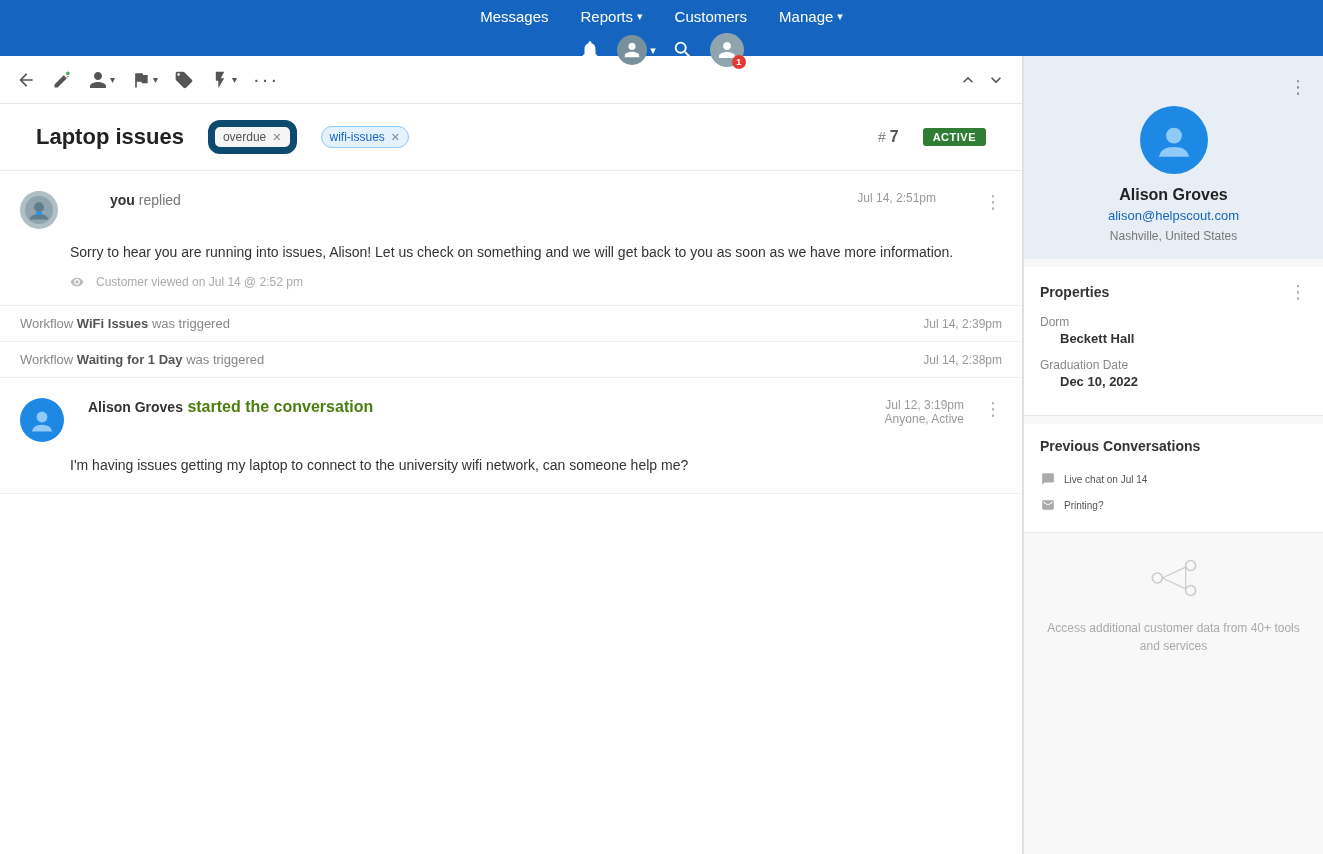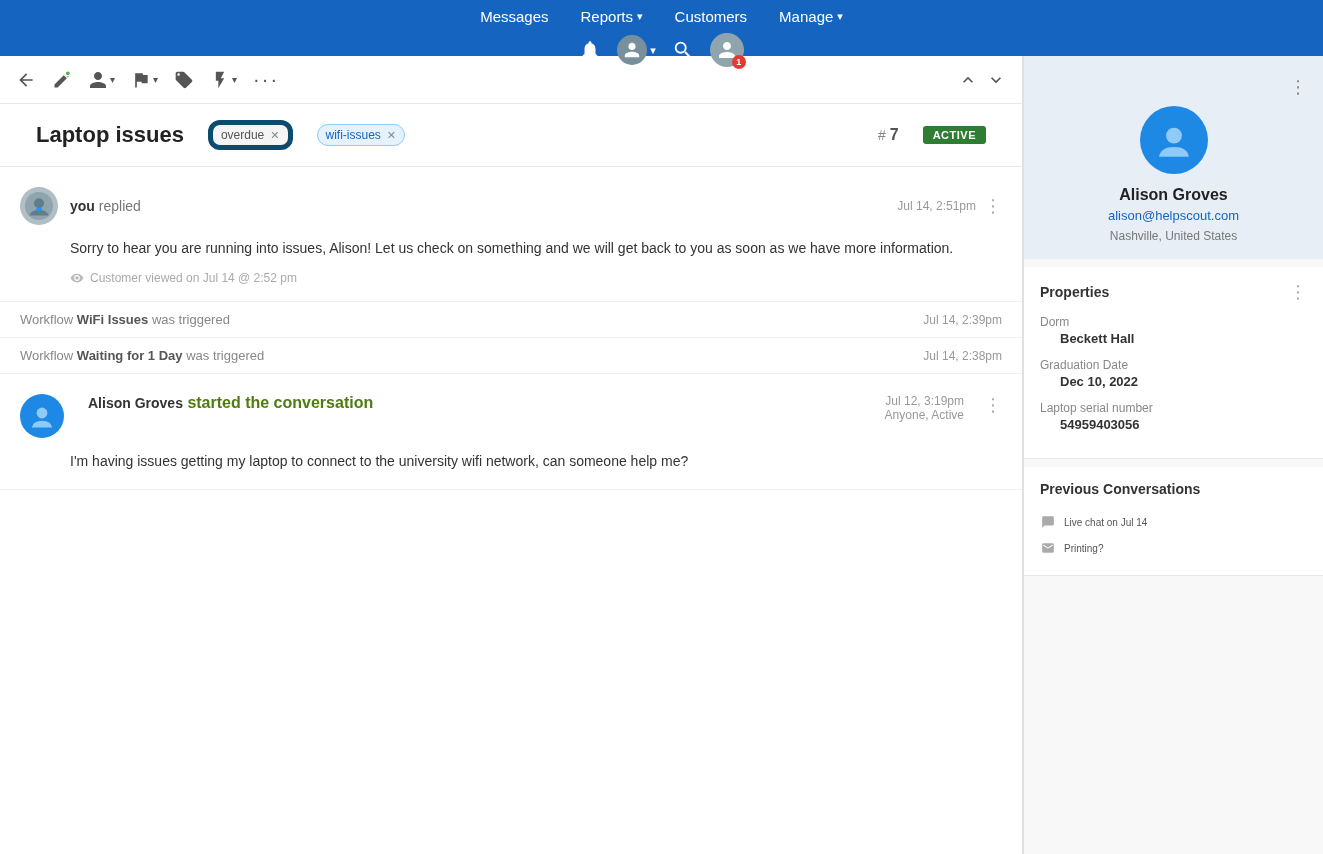--- a/index.html
+++ b/index.html
@@ -128,21 +128,21 @@
       display: flex;
       align-items: center;
       gap: 4px;
       padding: 3px 8px;
       border-radius: 12px;
       font-size: 12px;
       font-weight: 500;
     }
     .tag-overdue {
       background: #f5f5f5;
-      border: 5px solid #0c4a6e;
+      border: 7px solid #0c4a6e;
       color: #555;
     }
     .tag-wifi {
       background: #e3f2fd;
       border: 1px solid #90caf9;
       color: #1565c0;
     }
     .tag .close-x {
       cursor: pointer;
       font-size: 11px;
@@ -176,22 +176,23 @@
       background: white;
     }
 
     
     .message-block {
       padding: 20px 20px 16px;
       border-bottom: 1px solid #f0f0f0;
     }
     .message-header {
       display: flex;
-      align-items: center;
+      align-items: flex-start;
       margin-bottom: 12px;
+      gap: 40px;
     }
     .msg-avatar {
       width: 38px;
       height: 38px;
       border-radius: 50%;
       background: #b0bec5;
       display: flex;
       align-items: center;
       justify-content: center;
       font-size: 18px;
@@ -226,21 +227,21 @@
     }
     .msg-body {
       font-size: 14px;
       color: #333;
       line-height: 1.6;
       margin-left: 50px;
     }
     .msg-viewed {
       display: flex;
       align-items: center;
-      gap: 6px;
+      gap: 12px;
       margin-left: 50px;
       margin-top: 12px;
       color: #aaa;
       font-size: 12px;
     }
 
     
     .workflow-event {
       padding: 10px 20px;
       border-bottom: 1px solid #f0f0f0;
@@ -624,24 +625,20 @@
         <span class="panel-more">⋮</span>
       </div>
       <div class="property-item">
         <div class="property-label">Dorm</div>
         <div class="property-value">Beckett Hall</div>
       </div>
       <div class="property-item">
         <div class="property-label">Graduation Date</div>
         <div class="property-value">Dec 10, 2022</div>
       </div>
-      <div class="property-item">
-        <div class="property-label">Laptop serial number</div>
-        <div class="property-value">54959403056</div>
-      </div>
     </div>
 
     <div class="panel-section">
       <div class="panel-section-header">
         <span class="panel-section-title">Previous Conversations</span>
       </div>
       <div class="prev-conv-item">
         <span class="prev-conv-icon">
           <svg width="14" height="14" viewBox="0 0 24 24" fill="#aaa">
               <path d="M20 2H4c-1.1 0-2 .9-2 2v18l4-4h14c1.1 0 2-.9 2-2V4c0-1.1-.9-2-2-2z"></path>
@@ -652,15 +649,28 @@
       <div class="prev-conv-item">
         <span class="prev-conv-icon">
           <svg width="14" height="14" viewBox="0 0 24 24" fill="#aaa">
               <path d="M20 4H4c-1.1 0-2 .9-2 2v12c0 1.1.9 2 2 2h16c1.1 0 2-.9 2-2V6c0-1.1-.9-2-2-2zm0 4l-8 5-8-5V6l8 5 8-5v2z"></path>
             </svg>
         </span>
         <span>Printing?</span>
       </div>
     </div>
 
+    <div class="integration-section">
+      <div style="margin-bottom:12px;">
+        <svg width="50" height="50" viewBox="0 0 60 60" fill="none">
+          <circle cx="10" cy="30" r="6" stroke="#ccc" stroke-width="2" fill="none"></circle>
+          <circle cx="50" cy="15" r="6" stroke="#ccc" stroke-width="2" fill="none"></circle>
+          <circle cx="50" cy="45" r="6" stroke="#ccc" stroke-width="2" fill="none"></circle>
+          <line x1="16" y1="30" x2="44" y2="17" stroke="#ccc" stroke-width="1.5"></line>
+          <line x1="16" y1="30" x2="44" y2="43" stroke="#ccc" stroke-width="1.5"></line>
+          <line x1="44" y1="17" x2="44" y2="43" stroke="#ccc" stroke-width="1.5"></line>
+        </svg>
+      </div>
+      <div class="integration-text">Access additional customer data from 40+ tools and services</div>
+    </div>
 
   </div>
 </div>
 
 </body></html>

